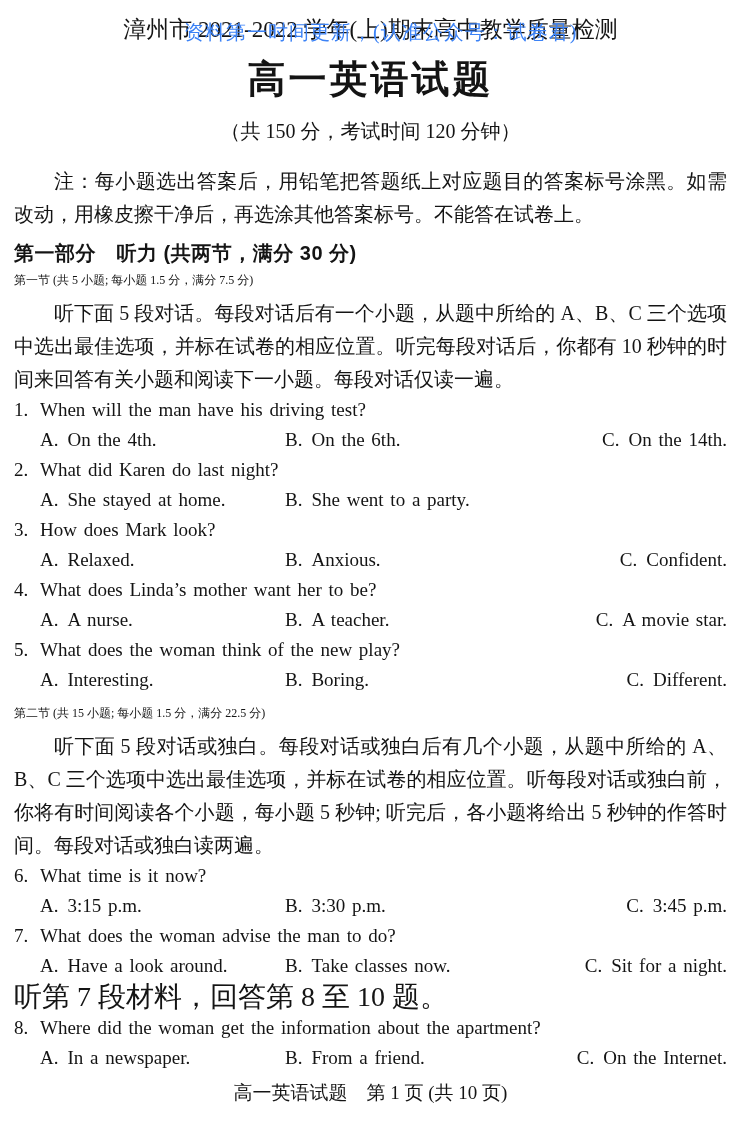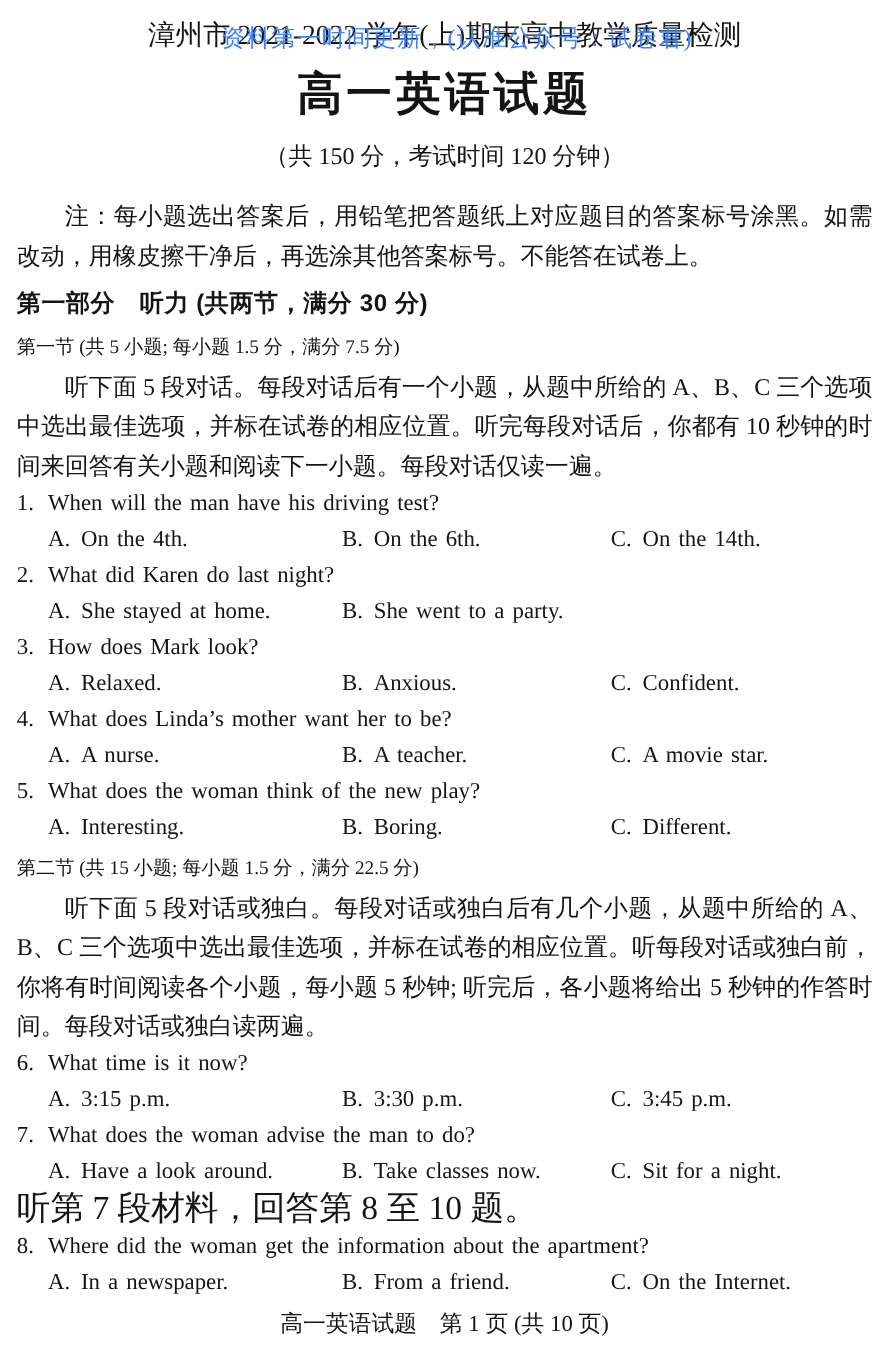--- a/index.html
+++ b/index.html
@@ -20,29 +20,29 @@
     position:absolute; top:2px; left:170px;
     font-size:20px; line-height:32px;
     color:#3b82f6; white-space:nowrap;
     letter-spacing:1px;
   }
   .main-title { text-align:center; font-size:38px; line-height:50px; font-weight:bold; letter-spacing:3px; margin-top:4px; }
   .score-line { text-align:center; font-size:20px; line-height:26px; margin-top:14px; }
   
   .note { font-size:20px; line-height:33px; text-indent:2em; text-align:justify; margin-top:21px; }
   .part-heading { font-family:"Liberation Sans","DejaVu Sans",sans-serif; font-weight:bold; font-size:20px; line-height:26px; margin-top:9px; letter-spacing:0.5px; }
-  .sec-heading { font-size:16px; line-height:26px; margin-top:11px; }
+  .sec-heading { font-size:12px; line-height:26px; margin-top:1px; }
   .instr { font-size:20px; line-height:33px; text-indent:2em; text-align:justify; margin-top:4px; }
   .q-line { font-size:19px; line-height:20px; margin:4px 0; word-spacing:2px; }
   .q-num { display:inline-block; width:26px; }
   .opts { display:flex; padding-left:26px; font-size:19px; line-height:20px; margin:10px 0; word-spacing:2px; }
   .opt { white-space:nowrap; }
   .opt-a { width:245px; }
   .opt-b { width:224px; }
-  .opt-c { flex:1; }
+  .opt-c { flex:1;text-align:right; }
   .letter { display:inline-block; margin-right:9px; }
   .material-note { font-size:28px; line-height:22px; margin:10px 0; }
   .footer { text-align:center; font-size:19px; line-height:24px; margin-top:13px; }
 </style>
 </head>
 <body>
 
 <div class="page">
 
   <div class="header-line">

